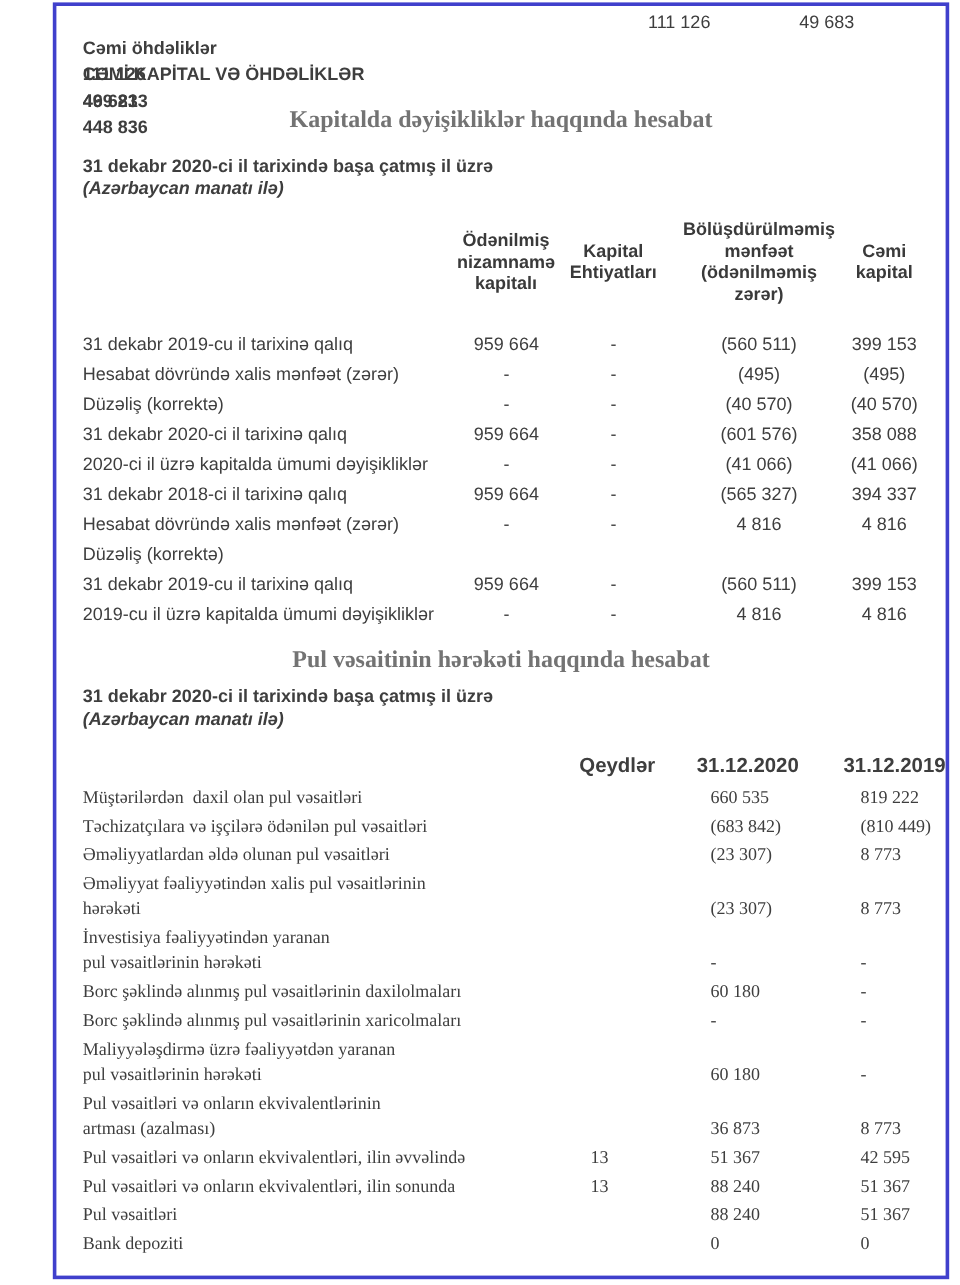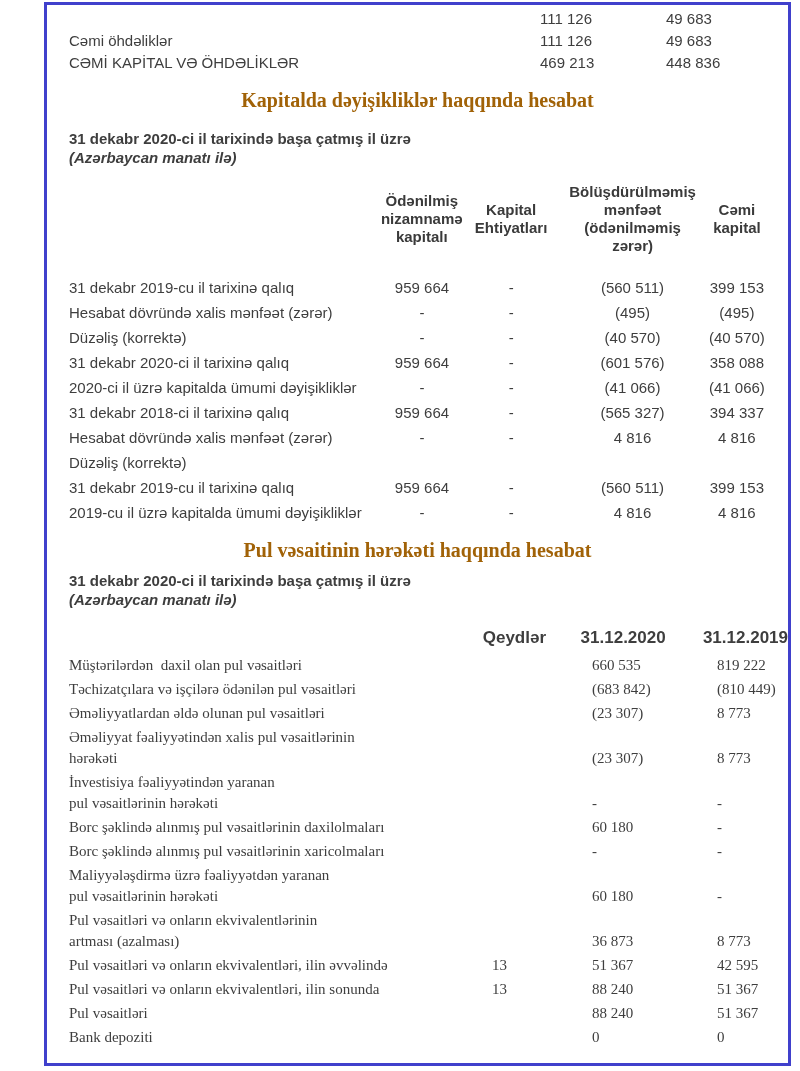--- a/index.html
+++ b/index.html
@@ -8,25 +8,25 @@
   .frame { position:absolute; left:8px; top:2px; right:9px; bottom:5px;
            border:3px solid #4040cc; padding-top:3px; background:#fff;margin-left:36px; }
 
   .indent { margin-left:22px; }
 
   
   .mini-row { display:flex; height:22px; line-height:22px; font-size:15px; }
   .mini-row .lab { width:471px; }
   .mini-row .v1  { width:126px; }
   .mini-row .v2  { flex:1; }
-  .mini-row.bold { font-weight:normal; }
+  .mini-row.bold { font-weight:bold;flex-direction:column; }
 
   
   .title { font-family:"Liberation Serif", serif; font-weight:bold; font-size:20px;
-           line-height:25px; text-align:center; color:#a16207; }
+           line-height:25px; text-align:center; color:#737373; }
   .t1 { margin-top:14px; }
   .t2 { margin-top:13px; }
   .period   { font-weight:bold; font-size:15px; line-height:19px; margin-top:16px; }
   .period.p2 { margin-top:8px; }
   .currency { font-weight:bold; font-style:italic; font-size:15px; line-height:19px; }
 
   
   .ehead { display:flex; align-items:center; margin-top:16px; margin-right:16px;
            font-weight:bold; font-size:15px; color:#3a3a3a; }
   .ehead .h { white-space:pre-wrap; text-align:center; line-height:18px; }

